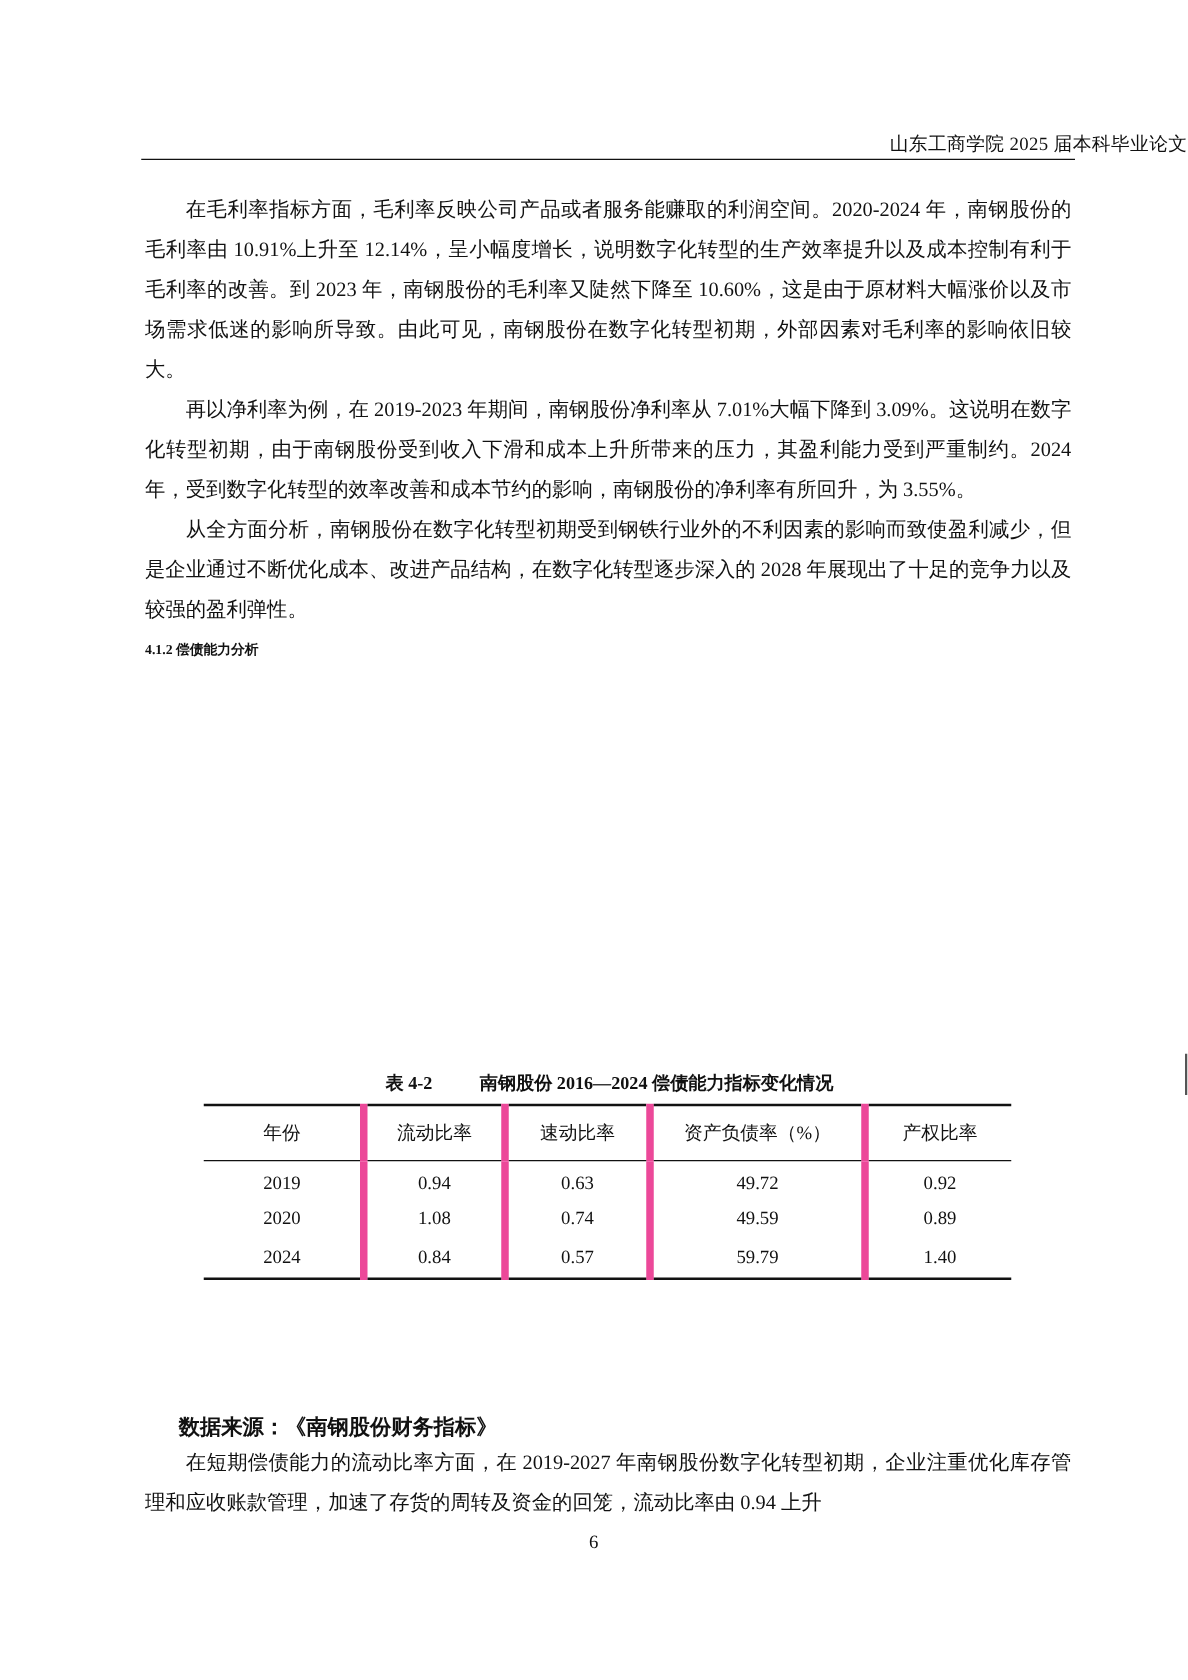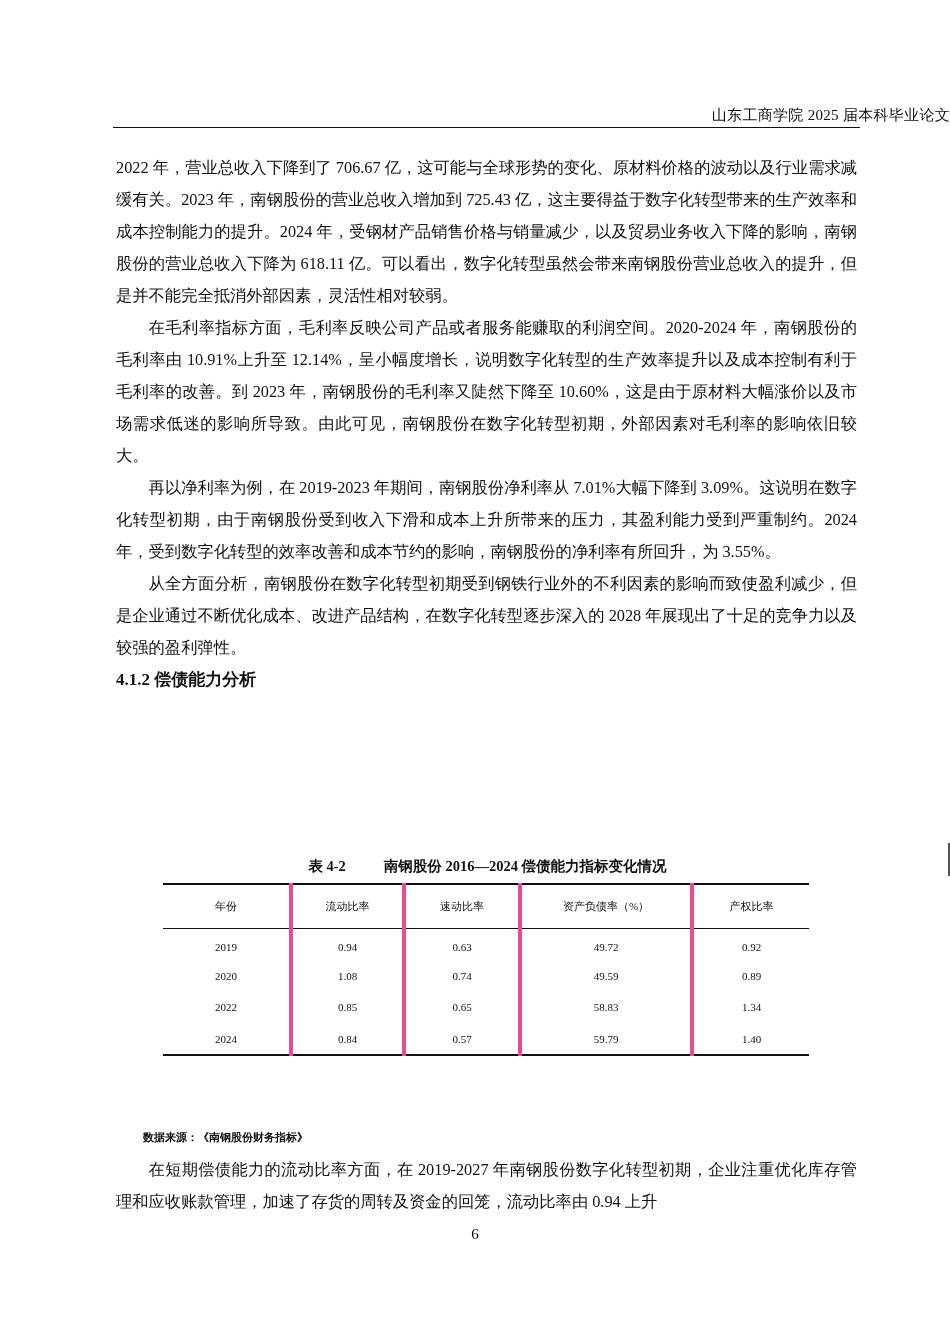--- a/index.html
+++ b/index.html
@@ -6,44 +6,43 @@
   body { width:950px; height:1344px; position:relative; overflow:hidden;
          font-family:"Liberation Serif","DejaVu Serif",serif; color:#111; }
   .header-title { position:absolute; top:106px; left:0; width:950px; text-align:right;
          font-size:15px; letter-spacing:0.3px; }
   .header-rule { position:absolute; top:127px; left:113px; width:747px; height:0;
          border-top:1.5px solid #111; }
   .body { position:absolute; left:116px; width:741px; font-size:16.3px; line-height:32px;
           text-align:justify; }
   .p { margin:0; text-indent:2em; }
   .p.noindent { text-indent:0; }
-  .h3 { font-weight:bold; font-size:17px; margin:0; text-indent:0; }
+  .h3 { font-weight:bold; font-size:11px; margin:0; text-indent:0; }
   .caption { position:absolute; top:857px; left:0; width:975px; text-align:center; font-weight:bold; font-size:14.5px; }
   .caption .gap { display:inline-block; width:38px; }
   table.t { position:absolute; top:883px; left:163px; width:646px; border-collapse:collapse;
-            font-size:11px; }
+            font-size:15px; }
   table.t th, table.t td { text-align:center; padding:0; font-weight:normal; }
   table.t thead tr { height:44px; }
   table.t thead th { border-top:2.5px solid #111; border-bottom:1px solid #111; }
   table.t tbody tr { height:31.8px; }
   table.t tbody tr:first-child td { padding-top:6px; }
   table.t tbody tr:last-child td { border-bottom:2.5px solid #111; }
-  table.t th + th, table.t td + td { border-left:4px solid #ec4899; }
-  .source { position:absolute; top:1130px; left:143px; font-size:11px; font-weight:bold; }
+  table.t th + th, table.t td + td { border-left:6px solid #ec4899; }
+  .source { position:absolute; top:1130px; left:143px; font-size:17px; font-weight:bold; }
   .page-num { position:absolute; top:1226px; left:0; width:950px; text-align:center; font-size:15px; }
   .edge-mark { position:absolute; left:948px; top:843px; width:2px; height:33px; background:#555; }
 </style>
 </head>
 <body>
 
 <div class="header-title">山东工商学院 2025 届本科毕业论文</div>
 <div class="header-rule"></div>
 
 <div class="body" style="top:152px;">
-  <p class="p noindent">2022 年，营业总收入下降到了 706.67 亿，这可能与全球形势的变化、原材料价格的波动以及行业需求减缓有关。2023 年，南钢股份的营业总收入增加到 725.43 亿，这主要得益于数字化转型带来的生产效率和成本控制能力的提升。2024 年，受钢材产品销售价格与销量减少，以及贸易业务收入下降的影响，南钢股份的营业总收入下降为 618.11 亿。可以看出，数字化转型虽然会带来南钢股份营业总收入的提升，但是并不能完全抵消外部因素，灵活性相对较弱。</p>
   <p class="p">在毛利率指标方面，毛利率反映公司产品或者服务能赚取的利润空间。2020-2024 年，南钢股份的毛利率由 10.91%上升至 12.14%，呈小幅度增长，说明数字化转型的生产效率提升以及成本控制有利于毛利率的改善。到 2023 年，南钢股份的毛利率又陡然下降至 10.60%，这是由于原材料大幅涨价以及市场需求低迷的影响所导致。由此可见，南钢股份在数字化转型初期，外部因素对毛利率的影响依旧较大。</p>
   <p class="p">再以净利率为例，在 2019-2023 年期间，南钢股份净利率从 7.01%大幅下降到 3.09%。这说明在数字化转型初期，由于南钢股份受到收入下滑和成本上升所带来的压力，其盈利能力受到严重制约。2024 年，受到数字化转型的效率改善和成本节约的影响，南钢股份的净利率有所回升，为 3.55%。</p>
   <p class="p">从全方面分析，南钢股份在数字化转型初期受到钢铁行业外的不利因素的影响而致使盈利减少，但是企业通过不断优化成本、改进产品结构，在数字化转型逐步深入的 2028 年展现出了十足的竞争力以及较强的盈利弹性。</p>
   <p class="h3">4.1.2  偿债能力分析</p>
 </div>
 
 <div class="caption">
   <span>表 4-2</span><span class="gap"></span><span>南钢股份 2016—2024 偿债能力指标变化情况</span>
 </div>
 
@@ -73,27 +72,20 @@
       <td>0.92</td>
     </tr>
     <tr>
       <td>2020</td>
       <td>1.08</td>
       <td>0.74</td>
       <td>49.59</td>
       <td>0.89</td>
     </tr>
     <tr>
-      <td>2022</td>
-      <td>0.85</td>
-      <td>0.65</td>
-      <td>58.83</td>
-      <td>1.34</td>
-    </tr>
-    <tr>
       <td>2024</td>
       <td>0.84</td>
       <td>0.57</td>
       <td>59.79</td>
       <td>1.40</td>
     </tr>
   </tbody>
 </table>
 
 <div class="source">数据来源：《南钢股份财务指标》</div>

